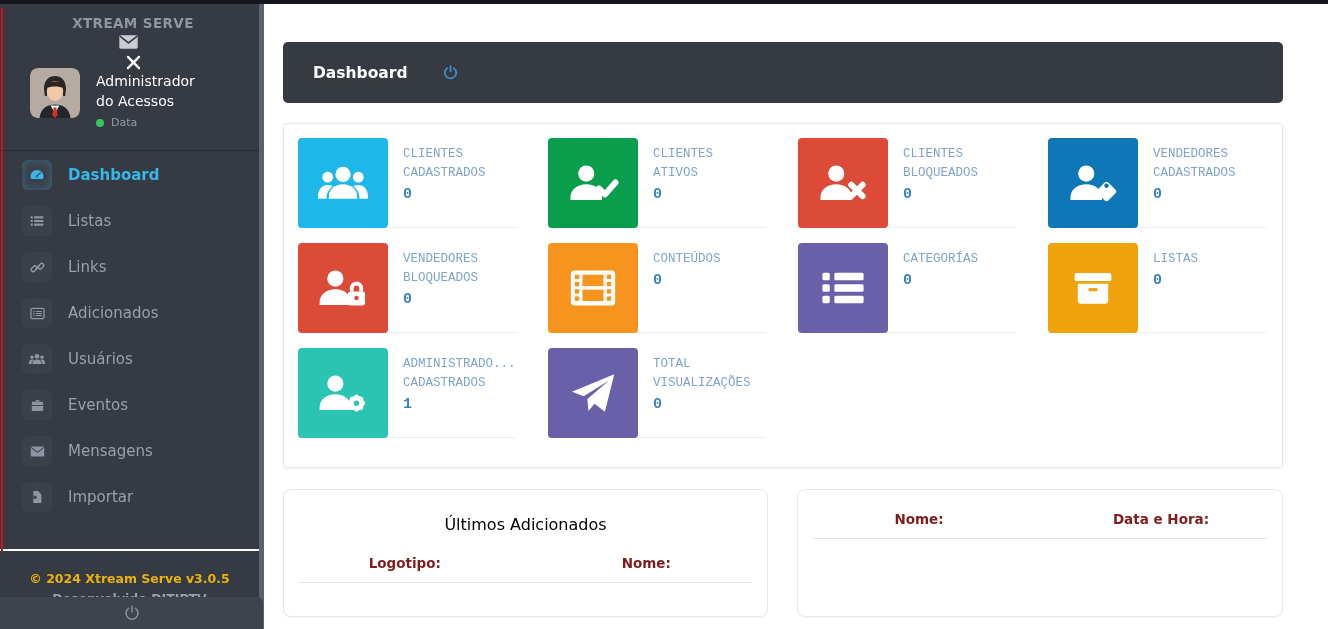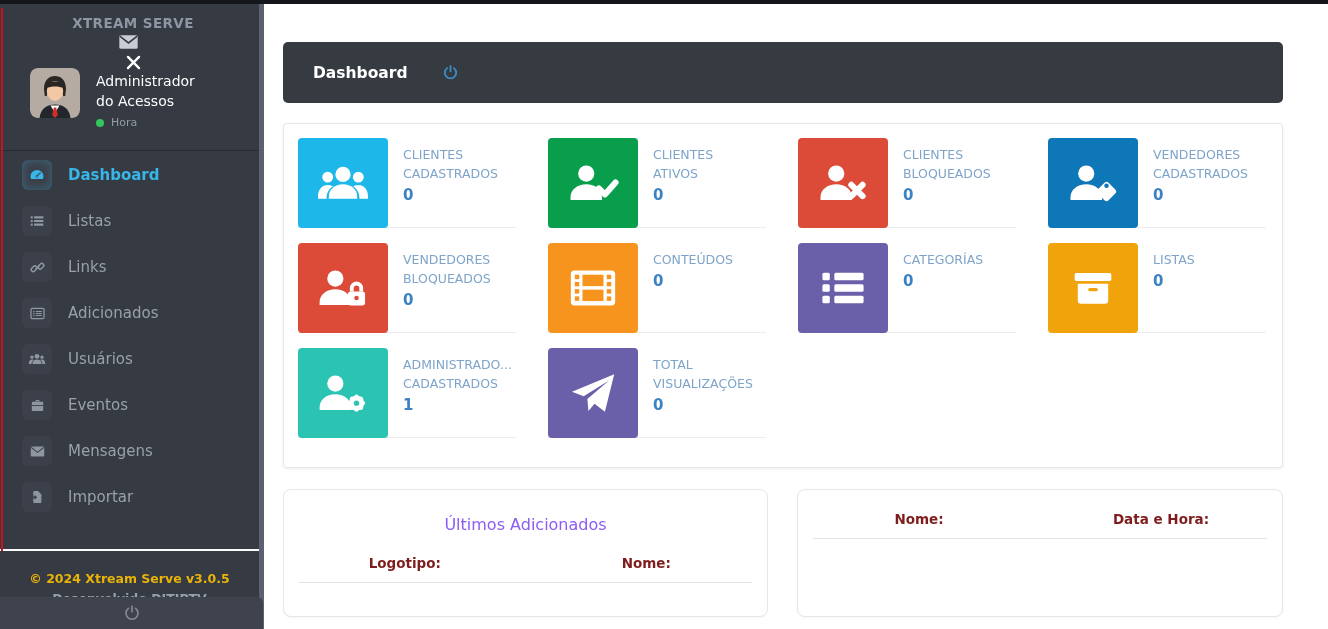--- a/index.html
+++ b/index.html
@@ -57,29 +57,29 @@
   .main-title { color:#fff; font-size:15.5px; font-weight:bold; }
   .main-header .pwr { margin-left:34px; color:#3d8ec9; display:flex; cursor:pointer; }
 
   .stats-panel { position:absolute; left:283px; top:123px; width:1000px; height:345px;
     background:#fff; border:1px solid #e8e8eb; border-radius:4px; box-shadow:0 1px 3px rgba(0,0,0,.07); }
   .stats-grid { display:grid; grid-template-columns:repeat(4,218px); column-gap:32px; row-gap:15px;
     padding:14px; }
   .stat-card { height:90px; display:flex; border-bottom:1px solid #ececf0; cursor:pointer; }
   .stat-icon { width:90px; height:90px; border-radius:4px; background:var(--c);
     display:flex; align-items:center; justify-content:center; flex:none; }
-  .stat-text { padding:7px 0 0 15px; width:122px; }
+  .stat-text { padding:7px 0 0 15px; width:122px;font-family:Liberation Mono, monospace; }
   .stat-label { font-size:12.5px; line-height:19px; color:#7ea4ca; }
   .stat-value { font-size:15px; font-weight:bold; color:#3b82c4; margin-top:3px; }
 
   .bpanel { position:absolute; top:489px; height:128px; background:#fff;
     border:1px solid #e5e7e9; border-radius:8px; box-shadow:0 1px 2px rgba(0,0,0,.04); }
   .bpanel.left  { left:283px; width:485px; }
   .bpanel.right { left:797px; width:486px; }
-  .bpanel-title { text-align:center; padding-top:25px; font-size:16px; color:#8b5cf6; }
+  .bpanel-title { text-align:center; padding-top:25px; font-size:16px; color:#000000; }
   .bpanel-heads { display:flex; margin-top:21px; }
   .bpanel-heads div { flex:1; text-align:center; font-size:13.5px; font-weight:bold; color:#7f1d1d; }
   .bpanel-line { height:1px; background:#e4e4e6; margin:11px 15px 0 15px; }
 
   svg { display:block; }
 </style>
 </head>
 <body>
 
 <div id="page">
@@ -110,21 +110,21 @@
           <path d="M16.2 17.5c2-5.5 15.6-5.5 17.6 0l.4 2.6c-6.2-2.2-12.2-2.2-18.4 0z" fill="#2a2623"></path>
           <path d="M9.5 50c1-9.5 7.5-13.5 15.5-13.5S39.5 40.5 40.5 50z" fill="#23272b"></path>
           <path d="M20.5 37.5h9L25 45z" fill="#fff"></path>
           <path d="M23.8 39.5h2.4l1.6 7.5-2.8 3-2.8-3z" fill="#d22f27"></path>
         </svg>
       </div>
       <div class="sb-userinfo">
         <div class="sb-username">Administrador do Acessos</div>
         <div class="sb-status">
           <span class="dot"></span>
-          <span class="txt">Hora</span>
+          <span class="txt">Data</span>
         </div>
       </div>
     </div>
 
     <div class="sb-sep"></div>
 
     <div class="sb-menu">
       <div class="sb-item active">
         <span class="icbox">
           <svg width="18" height="18" viewBox="0 0 24 24" fill="currentColor">

